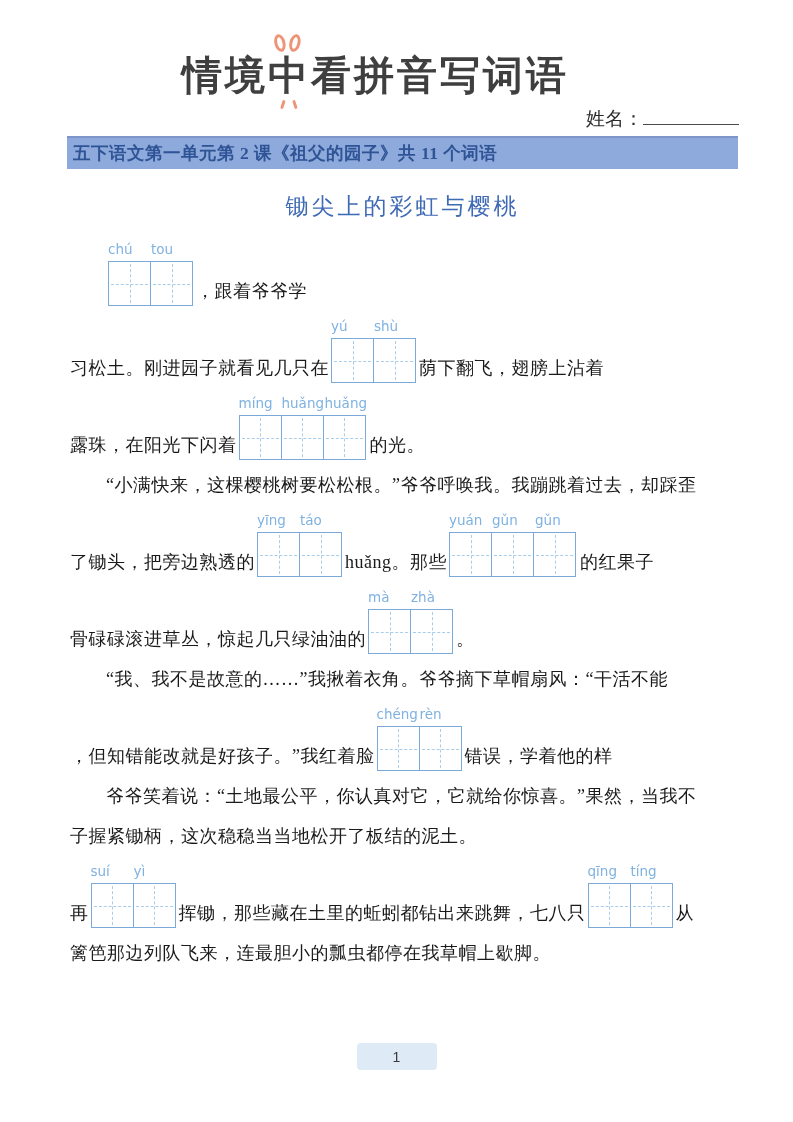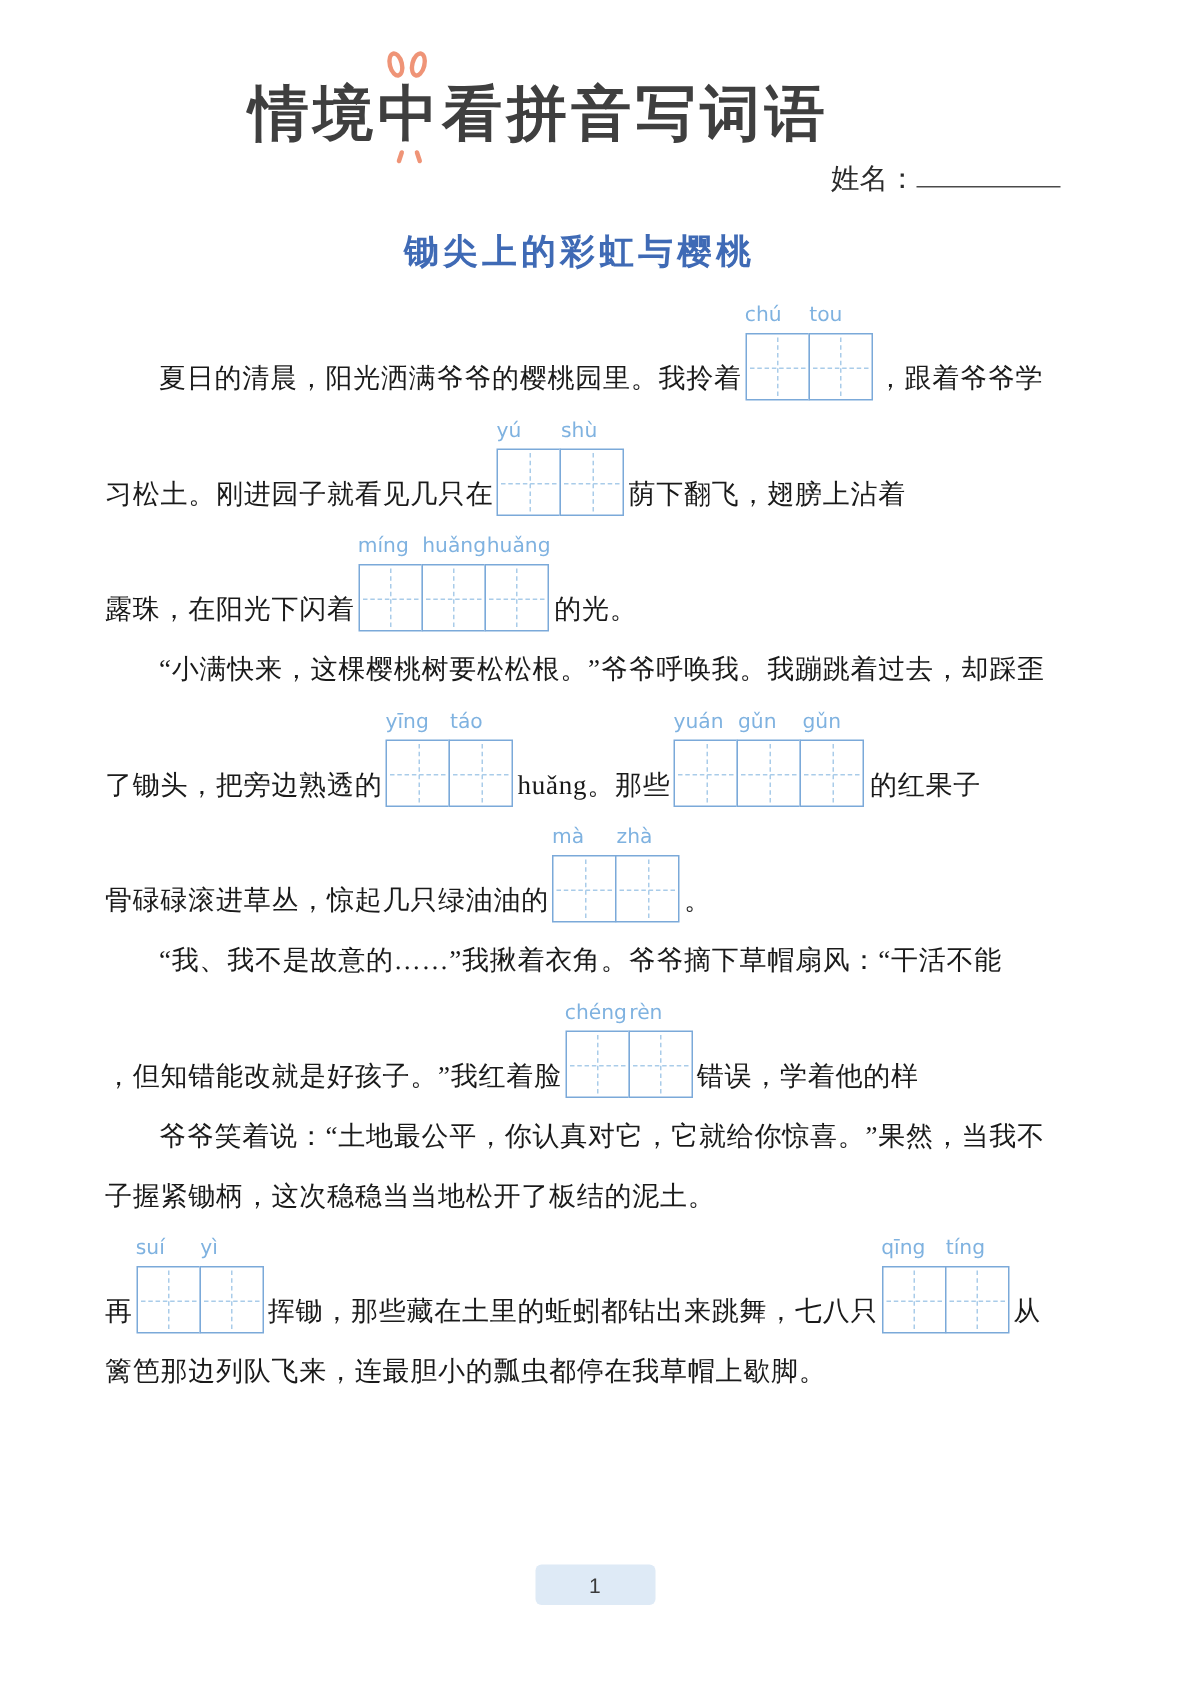--- a/index.html
+++ b/index.html
@@ -2,21 +2,21 @@
 <html><head>
 <meta charset="utf-8">
 <style>
   * { margin: 0; padding: 0; box-sizing: border-box; }
   html, body { background: #ffffff; }
   .page {
     position: relative;
     width: 793px; height: 1122px;
     margin: 0 auto;
     background: #ffffff;
-    padding: 42px 90px 0 70px;
+    padding: 42px 58px 0 70px;
     font-family: "Liberation Serif", "DejaVu Serif", serif;
     color: #1a1a1a;
     overflow: hidden;
   }
   
   .header { position: relative; height: 88px; margin-bottom: 6px; }
   .logo {
     position: absolute; left: 50%; top: 6px; transform: translateX(-57%);
     font-family: "Liberation Sans", "DejaVu Sans", sans-serif;
     font-size: 40px; font-weight: 700; color: #3f3f3f;
@@ -51,21 +51,21 @@
     border-top: 2px solid #7e95c9;
     padding: 3px 6px 4px 6px;
     font-size: 17.5px; font-weight: 600;
     color: #2f5496;
     letter-spacing: 0.5px;
   }
   
   .doc-title {
     margin-top: 22px;
     text-align: center;
-    font-size: 23px; font-weight: 700;
+    font-size: 23px; font-weight: 400;
     color: #3f6ab5;
     letter-spacing: 3px;
   }
   
   .content { margin-top: 18px; }
   .line {
     display: flex; align-items: flex-end;
     min-height: 29px;
     margin-bottom: 11px;
   }
@@ -115,26 +115,26 @@
 
   <div class="header">
     <div class="logo">
       <span>情境</span><span class="logo-bug"><span class="ear ear-left"></span><span class="ear ear-right"></span><span class="foot foot-left"></span><span class="foot foot-right"></span><span>中</span></span><span>看拼音写词语</span>
     </div>
     <div class="name-block">
       <span>姓名：</span><span class="name-underline"></span>
     </div>
   </div>
 
+  <div class="banner">五下语文第一单元第 2 课《祖父的园子》共 11 个词语</div>
 
   <div class="doc-title">锄尖上的彩虹与樱桃</div>
 
   <div class="content">
       <div class="line indent has-box">
-        <span class="seg-text">夏日的清晨，阳光洒满爷爷的樱桃园里。我拎着</span>
         <span class="word-box">
           <span class="pinyin-row">
             <span class="pinyin-syllable">chú</span>
             <span class="pinyin-syllable">tou</span>
           </span>
           <span class="cells-row">
             <span class="grid-cell">
               <i class="dash-v"></i>
               <i class="dash-h"></i>
             </span>

